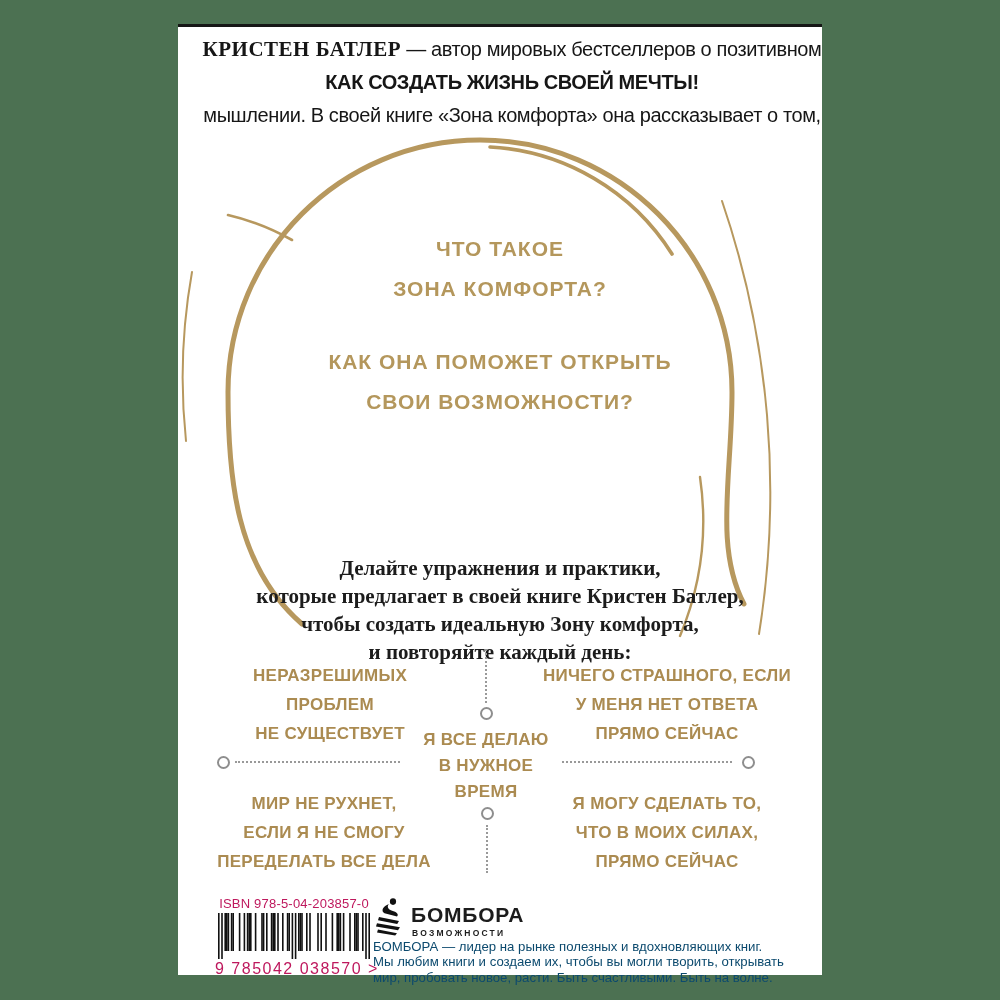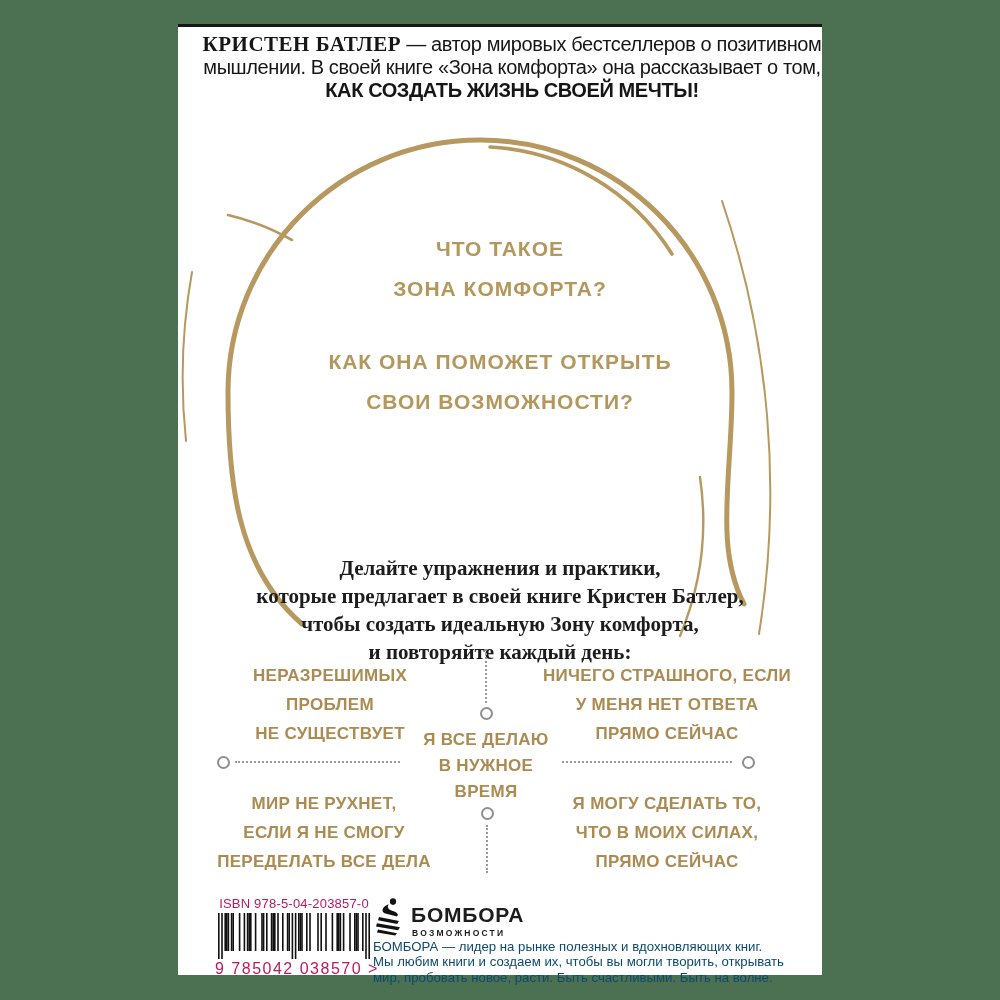--- a/index.html
+++ b/index.html
@@ -9,21 +9,21 @@
     font-family:"Liberation Sans",sans-serif;
   }
   .page{
     position:absolute;left:178px;top:24px;width:644px;height:951px;
     background:#ffffff;border-top:3px solid #161616;box-sizing:border-box;
   }
   .arcs{position:absolute;left:0;top:0;width:644px;height:948px;}
 
   
   .header{position:absolute;top:6px;left:0;right:0;text-align:center;color:#161616;}
-  .h-line{font-size:20px;line-height:23px;letter-spacing:-0.4px;padding-left:24px;}
+  .h-line{font-size:20px;line-height:33px;letter-spacing:-0.4px;padding-left:24px;}
   .h-name{font-family:"Liberation Serif",serif;font-weight:bold;font-size:21px;letter-spacing:0.5px;}
   .h-bold{font-weight:bold;}
 
   
   .q{
     position:absolute;left:0;right:0;text-align:center;
     color:#b4975c;font-weight:bold;font-size:21px;line-height:40px;
     letter-spacing:1px;white-space:pre-line;
   }
   .q1{top:202px;} .q2{top:315px;} .q3{top:422px;}
@@ -83,22 +83,22 @@
       <path d="M 50 188 A 240 240 0 0 1 114 213" stroke-width="2.6"></path>
       <path d="M 312 120 A 230 230 0 0 1 494 227" stroke-width="3.6"></path>
       <path d="M 522 450 A 300 300 0 0 1 502 609" stroke-width="2.4"></path>
       <path d="M 544 174 A 900 900 0 0 1 581 607" stroke-width="2"></path>
       <path d="M 14 245 A 600 600 0 0 0 8 414" stroke-width="2"></path>
     </g>
   </svg>
 
   <div class="header">
     <div class="h-line"><span class="h-name">КРИСТЕН БАТЛЕР</span> <span>— автор мировых бестселлеров о позитивном</span></div>
+    <div class="h-line h-bold">КАК СОЗДАТЬ ЖИЗНЬ СВОЕЙ МЕЧТЫ!</div>
     <div class="h-line">мышлении. В своей книге «Зона комфорта» она рассказывает о том,</div>
-    <div class="h-line h-bold">КАК СОЗДАТЬ ЖИЗНЬ СВОЕЙ МЕЧТЫ!</div>
   </div>
 
   <div class="q q1">ЧТО ТАКОЕ
 ЗОНА КОМФОРТА?</div>
   <div class="q q2">КАК ОНА ПОМОЖЕТ ОТКРЫТЬ
 СВОИ ВОЗМОЖНОСТИ?</div>
 
   <div class="intro">Делайте упражнения и практики,
 которые предлагает в своей книге Кристен Батлер,
 чтобы создать идеальную Зону комфорта,

